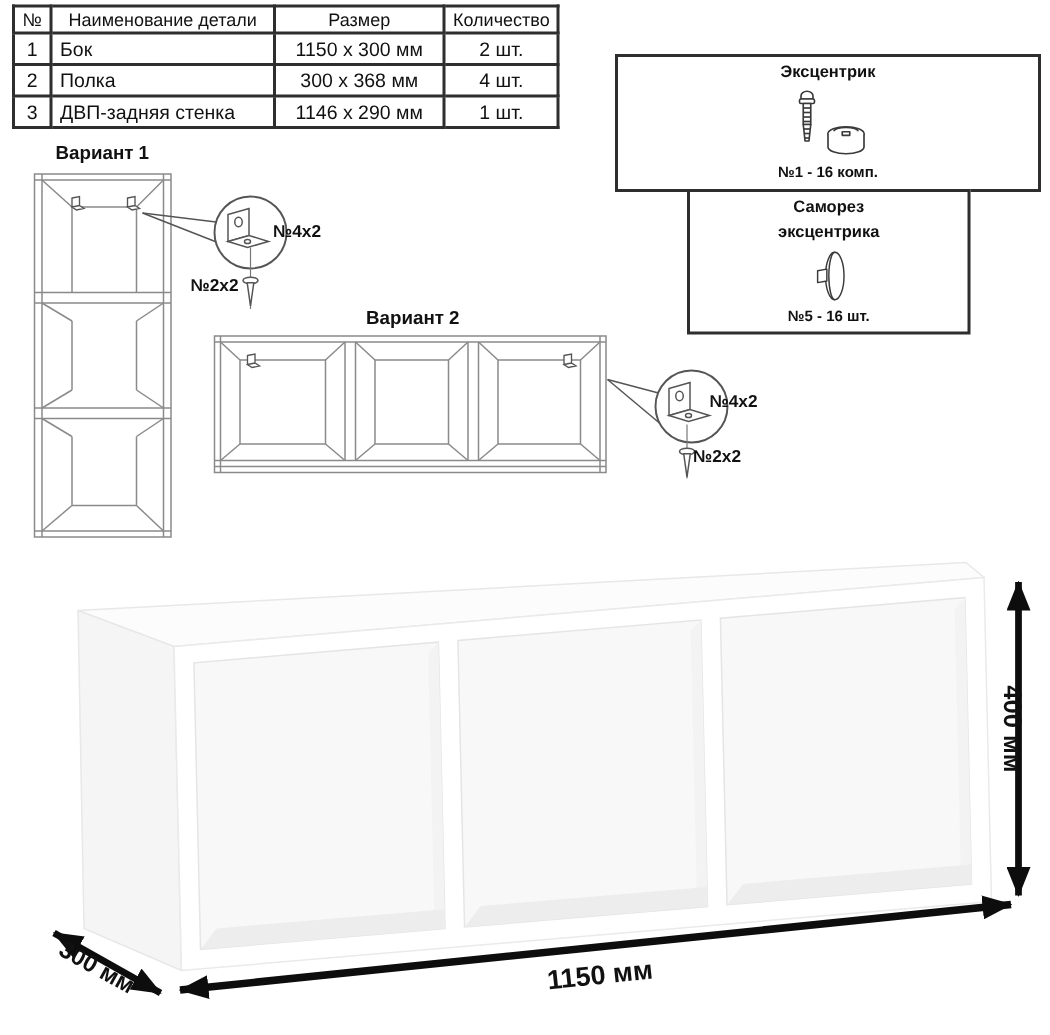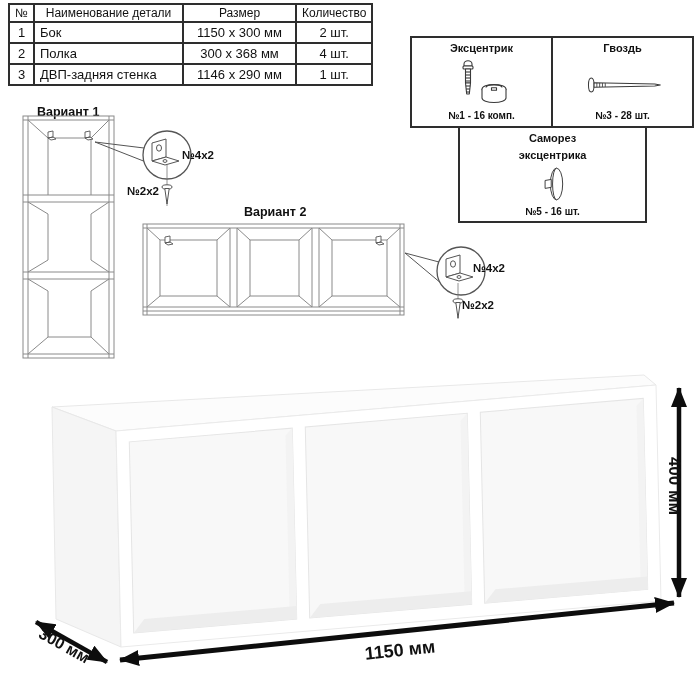--- a/index.html
+++ b/index.html
@@ -104,54 +104,40 @@
               <line x1="14.4" y1="32" x2="17.6" y2="32"></line>
             <ellipse cx="42" cy="29" rx="12" ry="4.5"></ellipse>
             <path d="M30,29 v9 a12,4.5 0 0 0 24,0 v-9"></path>
             <path d="M34,27.5 a8,2.6 0 0 1 16,0"></path>
             <rect x="39.5" y="27.8" width="5" height="2.4"></rect>
           </g>
         </svg>
       </div>
       <div class="hw-count">№1 - 16 комп.</div>
     </div>
-    <div class="hw-cell">
-      <div class="hw-title">Гвоздь</div>
-      <div class="hw-title"></div>
-      <div class="hw-icon">
-        <svg width="82" height="28" viewBox="0 0 84 30" style="position:static">
-          <g stroke="#3a3a3a" fill="#fff" stroke-width="1.1" stroke-linejoin="round">
-            <ellipse cx="8" cy="15" rx="3" ry="7.5"></ellipse>
-            <path d="M11,12.6 L76,13.9 L82,15 L76,16.1 L11,17.4 Z"></path>
-            <path d="M14,12.7 v4.6 M17,12.8 v4.4 M20,12.9 v4.2 M23,13 v4" fill="none" stroke-width="0.9"></path>
-          </g>
-        </svg>
-      </div>
-      <div class="hw-count">№3 - 28 шт.</div>
-    </div>
   </div>
 
   <div class="hw-row hw-row2">
     <div class="hw-cell">
       <div class="hw-title">Саморез</div>
       <div class="hw-title">эксцентрика</div>
       <div class="hw-icon">
         <svg width="36" height="44" viewBox="0 0 36 50" style="position:static">
           <g stroke="#3a3a3a" fill="#fff" stroke-width="1.1" stroke-linejoin="round">
             <ellipse cx="22" cy="25" rx="7" ry="18"></ellipse>
             <path d="M22,7 a4.5,18 0 0 0 0,36" fill="none"></path>
             <path d="M9,21 l7,-1.2 v9 l-7,1.2 z"></path>
           </g>
         </svg>
       </div>
       <div class="hw-count">№5 - 16 шт.</div>
     </div>
   </div>
 
-  <div class="v-title" style="left:37px; top:105px">Вариант 1</div>
+  <div class="v-title" style="left:37px; top:95px">Вариант 1</div>
 
   <svg style="left:15px; top:90px" width="235" height="275" viewBox="0 0 235 275">
     <g class="lineart">
 
       <rect x="8" y="26" width="91" height="242"></rect>
       <line x1="13" y1="26" x2="13" y2="268"></line>
         <line x1="94" y1="26" x2="94" y2="268"></line>
       <line x1="8" y1="30" x2="99" y2="30"></line>
         <line x1="8" y1="264" x2="99" y2="264"></line>
 

